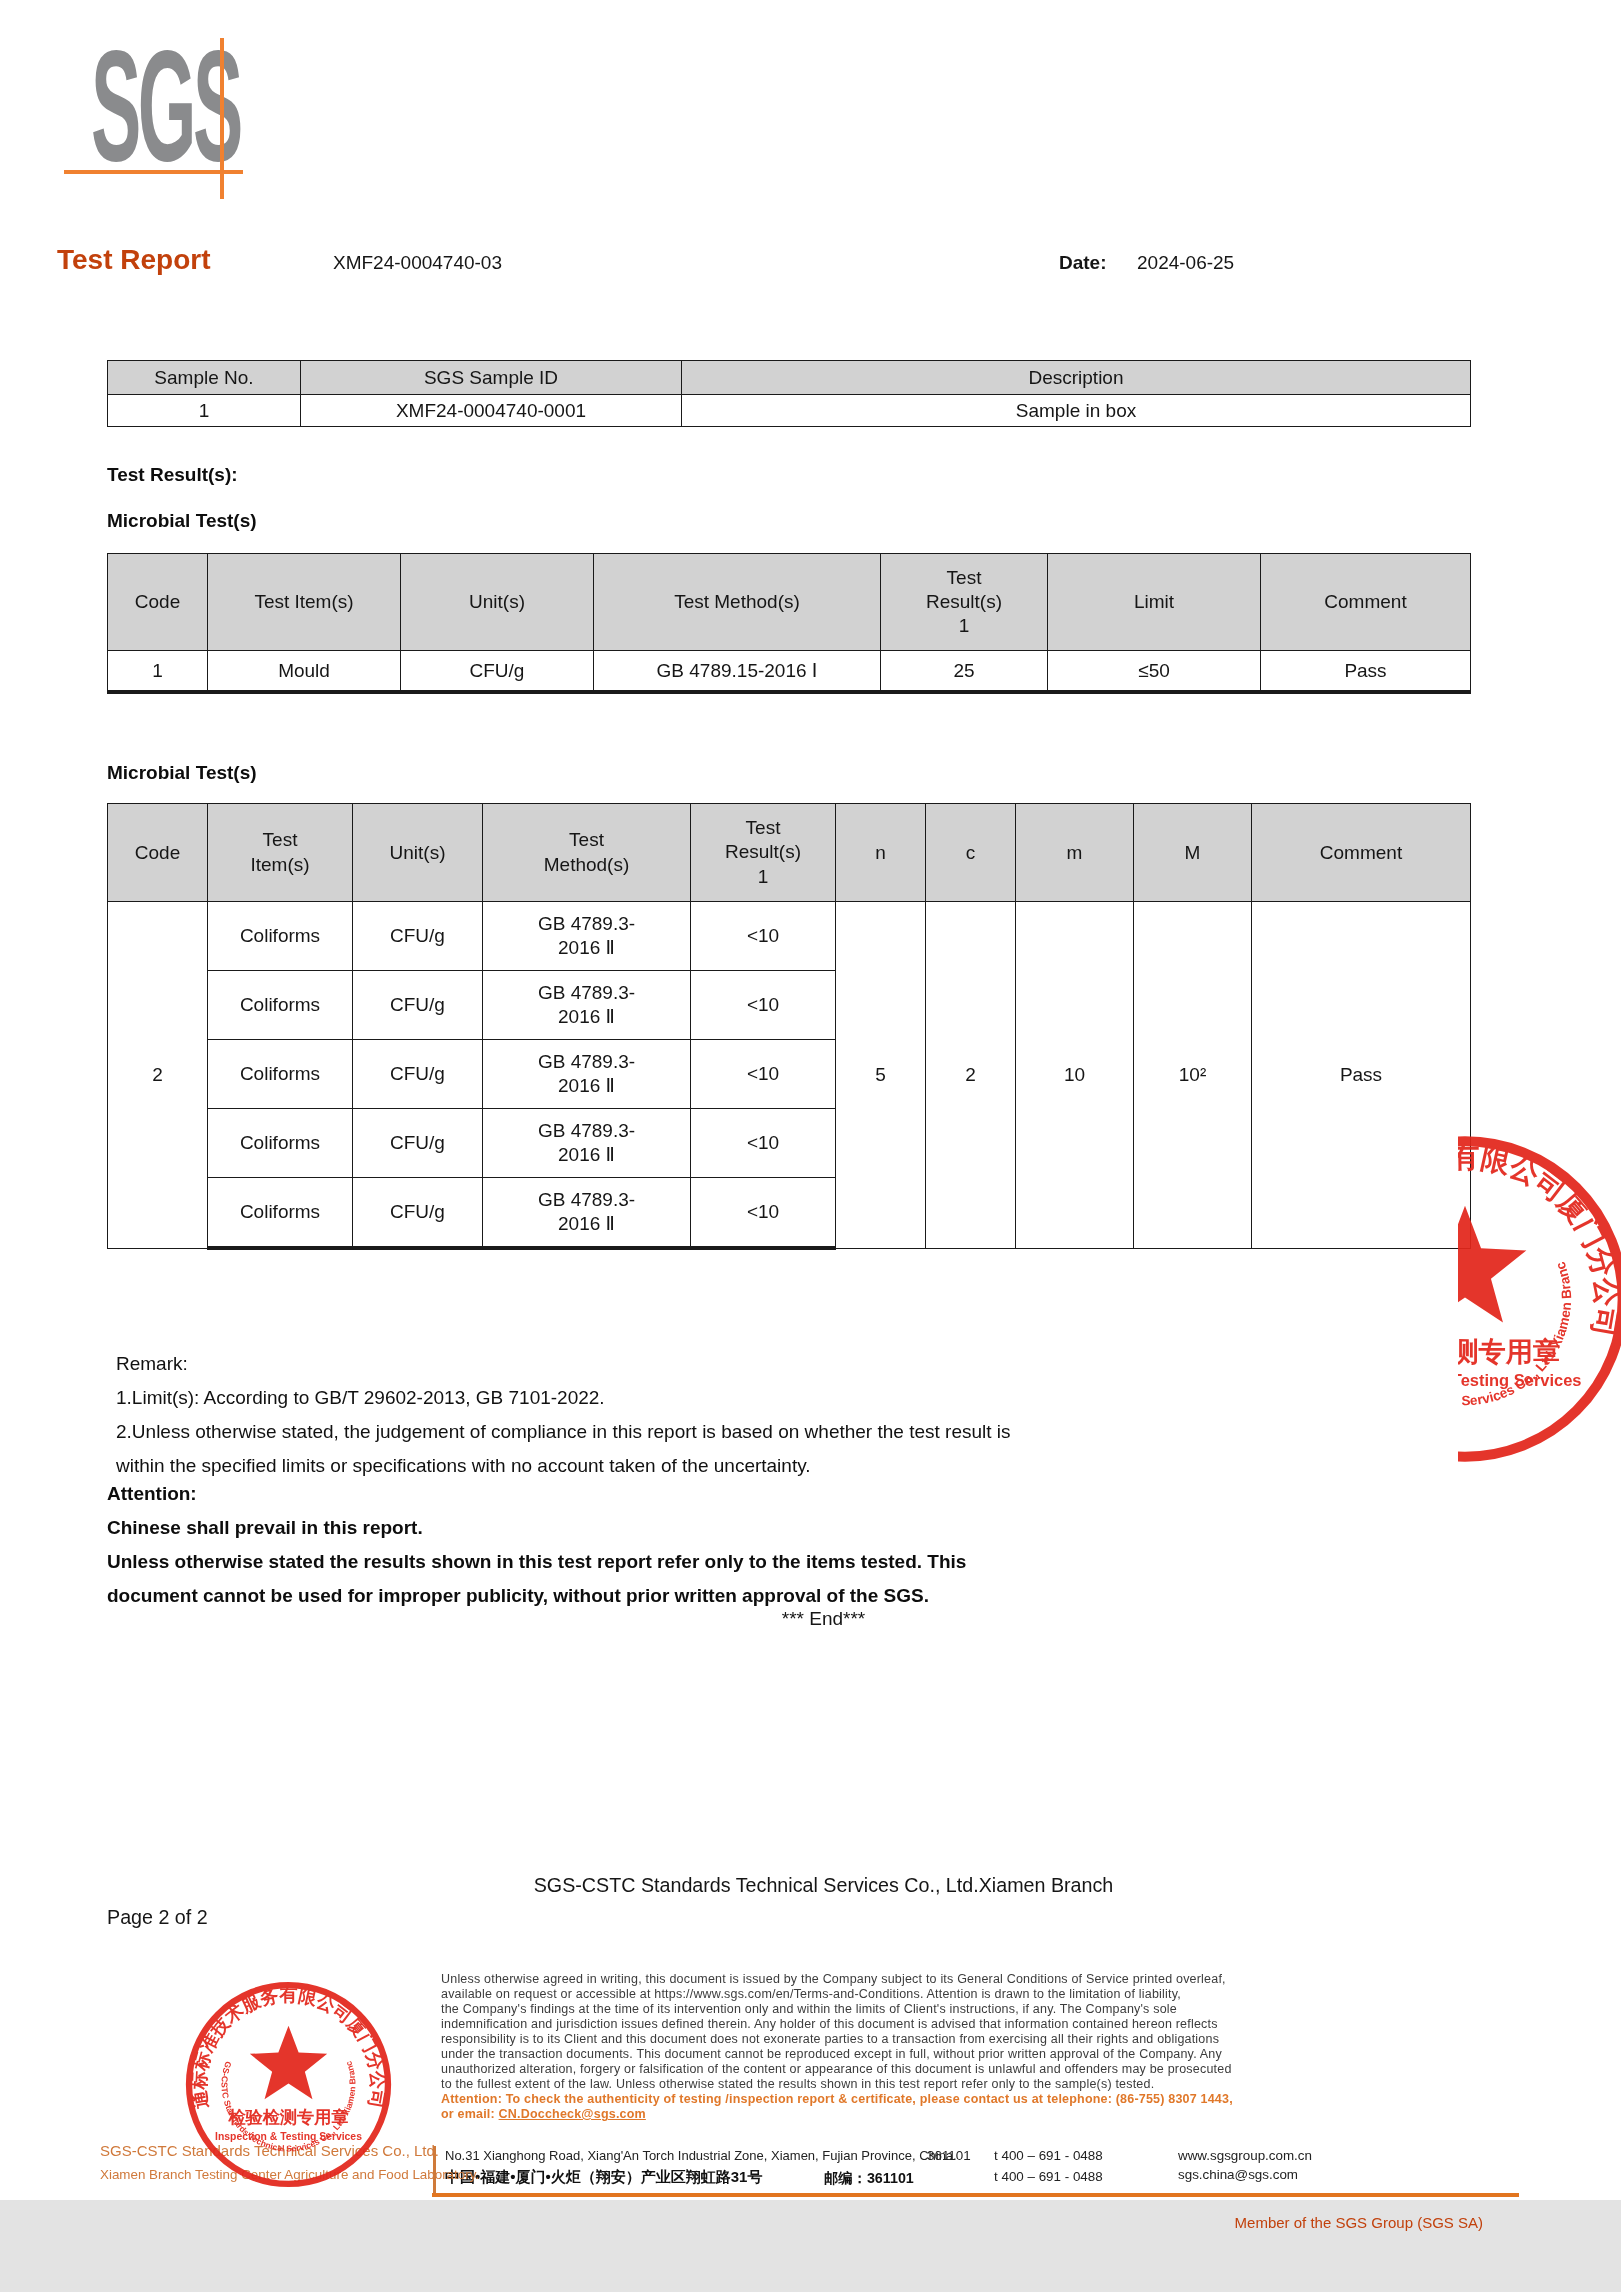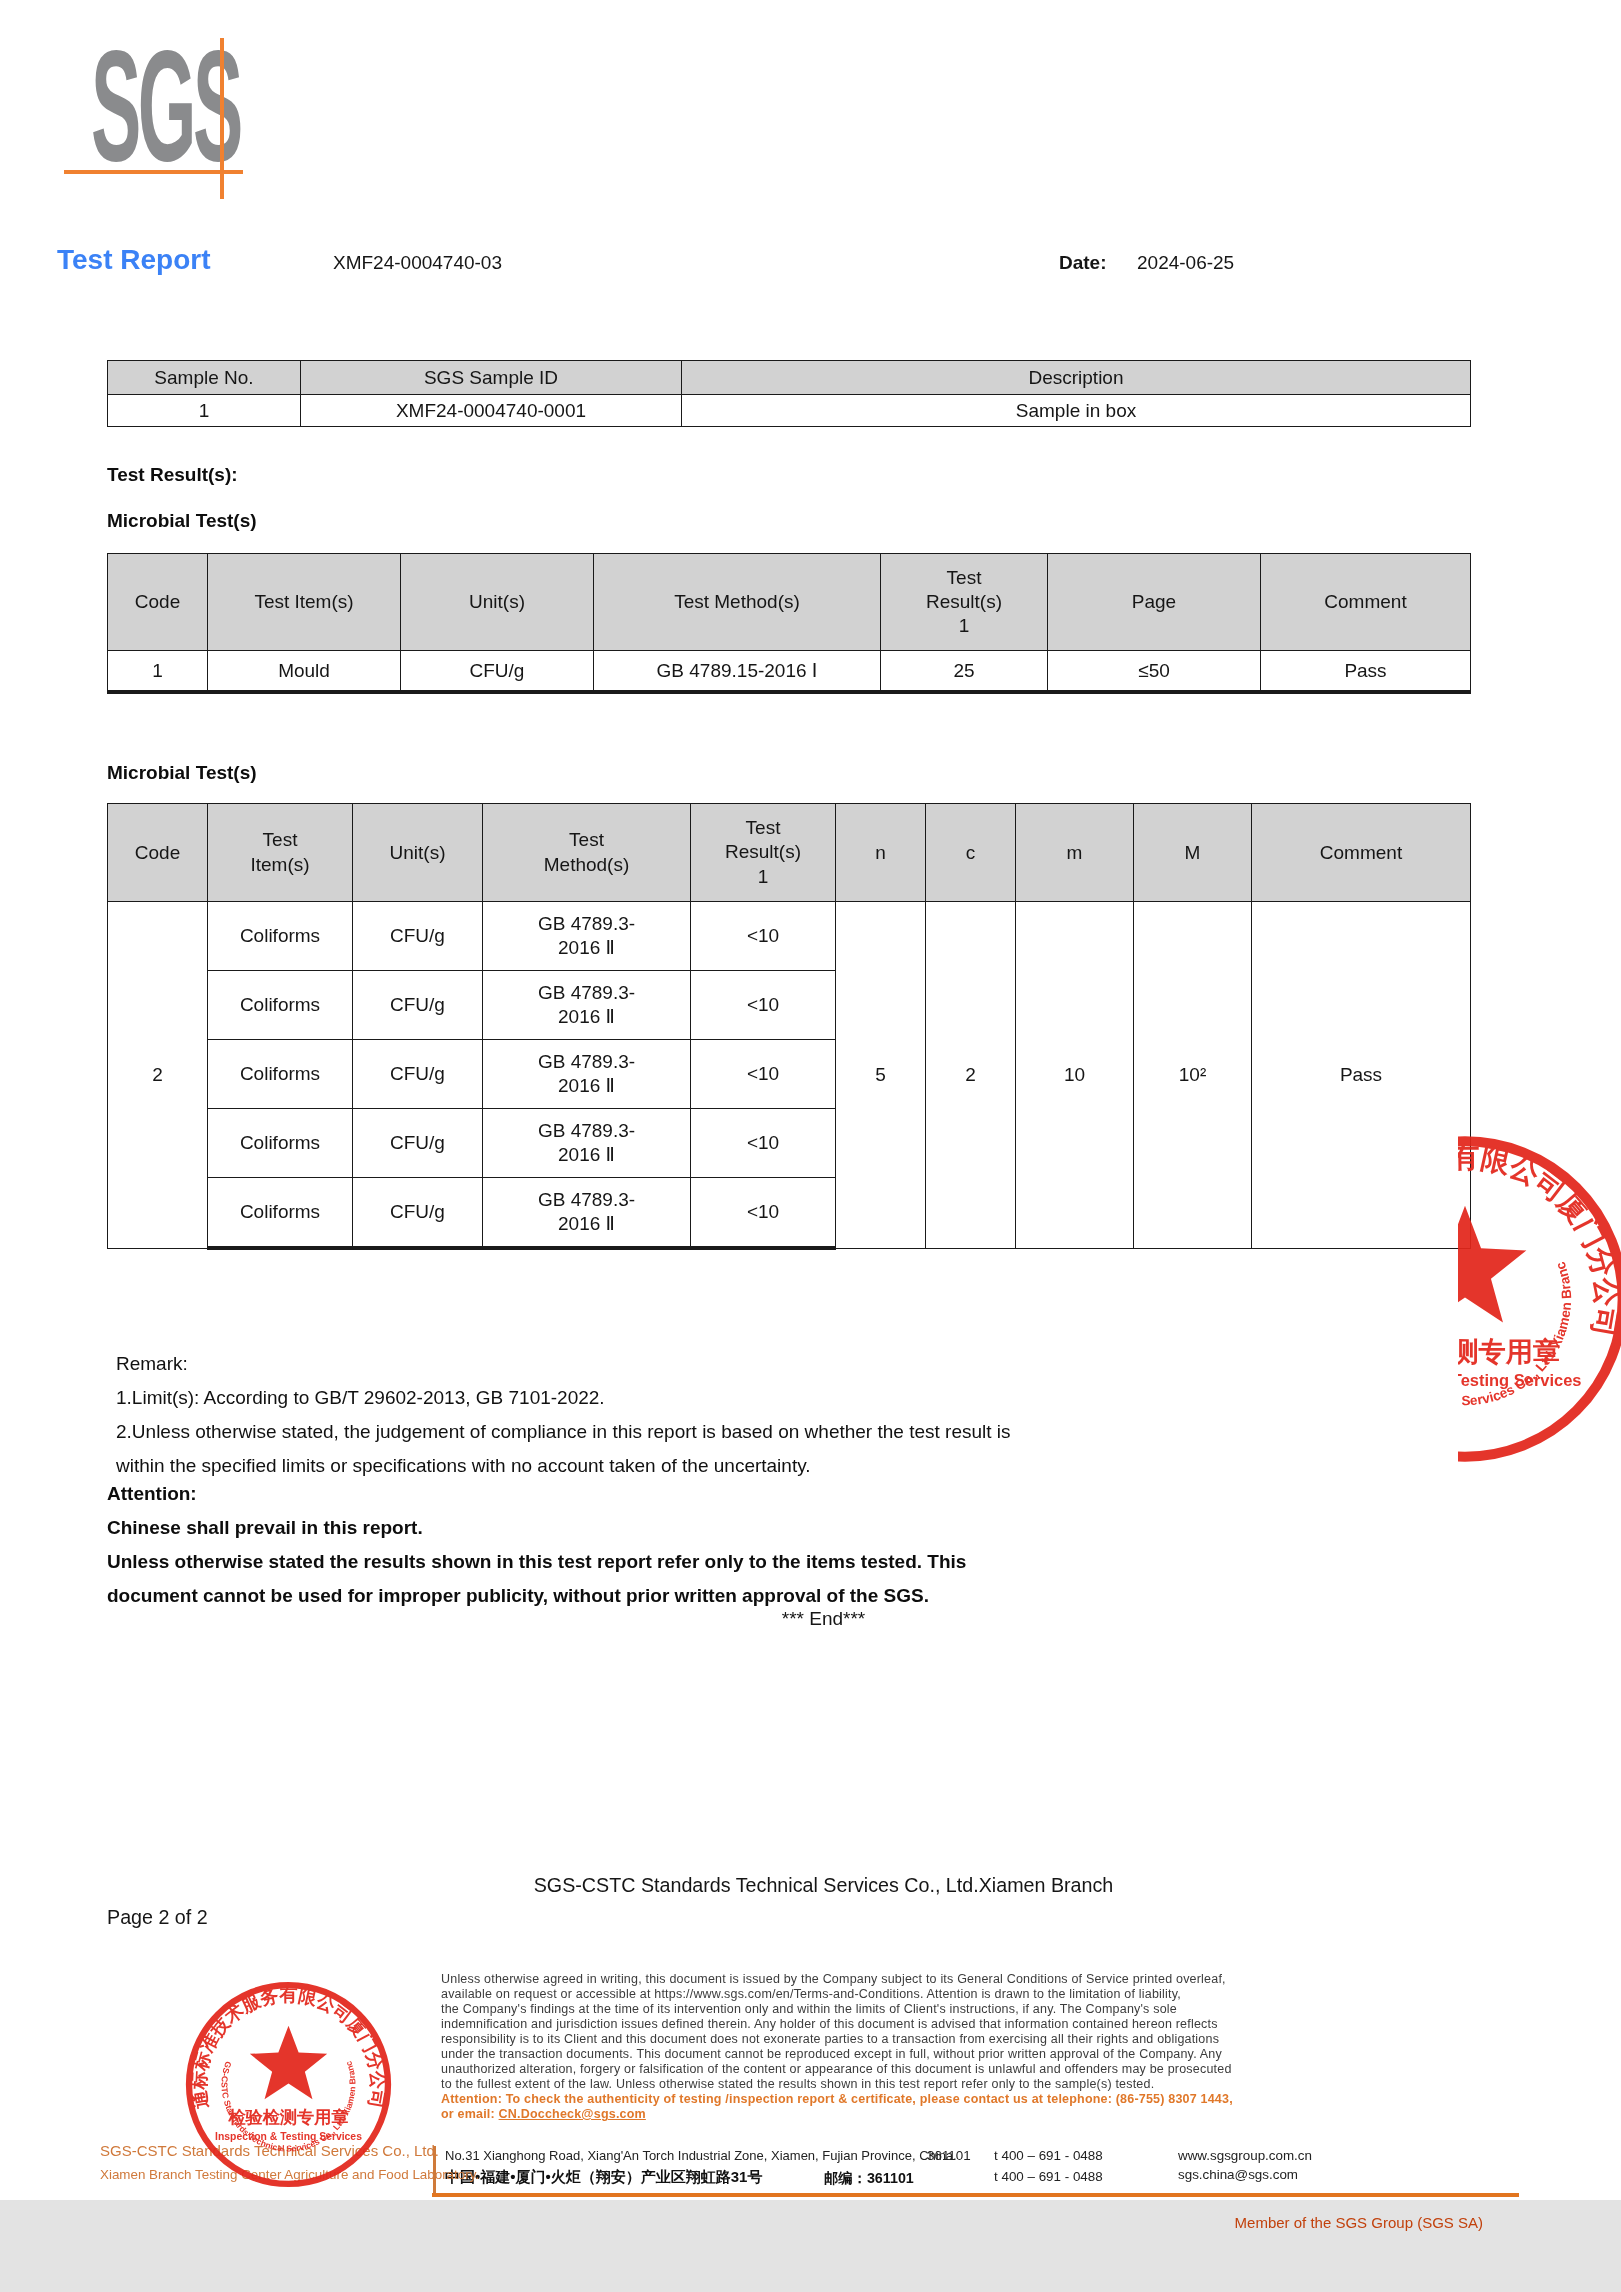--- a/index.html
+++ b/index.html
@@ -5,21 +5,21 @@
   html,body{margin:0;padding:0;background:#fff;}
   .page{position:relative;width:1622px;height:2293px;background:#ffffff;overflow:hidden;
         font-family:"Liberation Sans","DejaVu Sans",sans-serif;color:#161616;padding-left:37px;}
   .abs{position:absolute;}
 
   
   .logo-text{position:absolute;left:91px;top:27px;font-size:157px;line-height:1;font-weight:bold;
              color:#8a8b8d;transform:scaleX(.48);transform-origin:left top;letter-spacing:-7.2px;}
   .logo-vline{position:absolute;left:220px;top:38px;width:3.6px;height:161px;background:#f08130;}
   .logo-hline{position:absolute;left:64px;top:170px;width:179px;height:3.6px;background:#f08130;}
-  .report-title{position:absolute;left:57px;top:244px;font-size:28px;font-weight:bold;color:#3b82f6;}
+  .report-title{position:absolute;left:57px;top:244px;font-size:28px;font-weight:bold;color:#c2410c;}
   .report-no{position:absolute;left:333px;top:252px;font-size:19px;}
   .date-label{position:absolute;left:1059px;top:252px;font-size:19px;font-weight:bold;}
   .date-value{position:absolute;left:1137px;top:252px;font-size:19px;}
 
   .h-bold{font-size:19px;font-weight:bold;color:#0d0d0d;}
 
   
   table{border-collapse:collapse;table-layout:fixed;font-size:19px;color:#161616;}
   th,td{border:1.8px solid #1a1a1a;text-align:center;vertical-align:middle;padding:0 3.6px;font-weight:normal;overflow:hidden;}
   thead th{background:#d2d2d2;}
@@ -125,21 +125,21 @@
       </colgroup>
     <thead>
       <tr>
         <th>Code</th>
         <th>Test Item(s)</th>
         <th>Unit(s)</th>
         <th>Test Method(s)</th>
         <th class="ml">Test
 Result(s)
 1</th>
-        <th>Page</th>
+        <th>Limit</th>
         <th>Comment</th>
       </tr>
     </thead>
     <tbody>
       <tr class="bb">
         <td>1</td>
         <td>Mould</td>
         <td>CFU/g</td>
         <td>GB 4789.15-2016 Ⅰ</td>
         <td>25</td>

